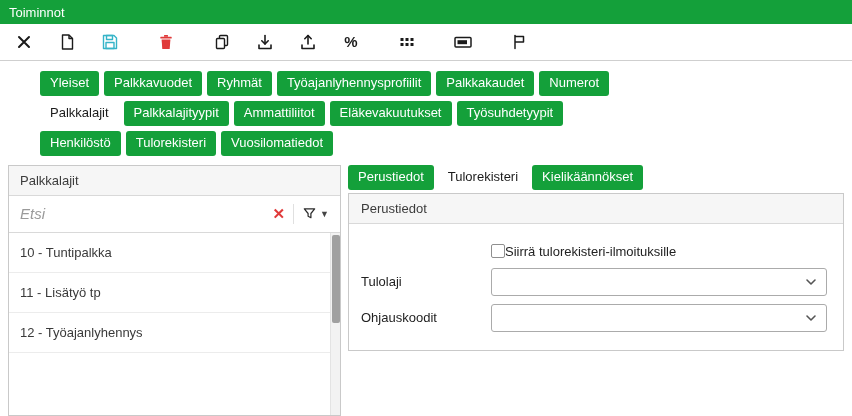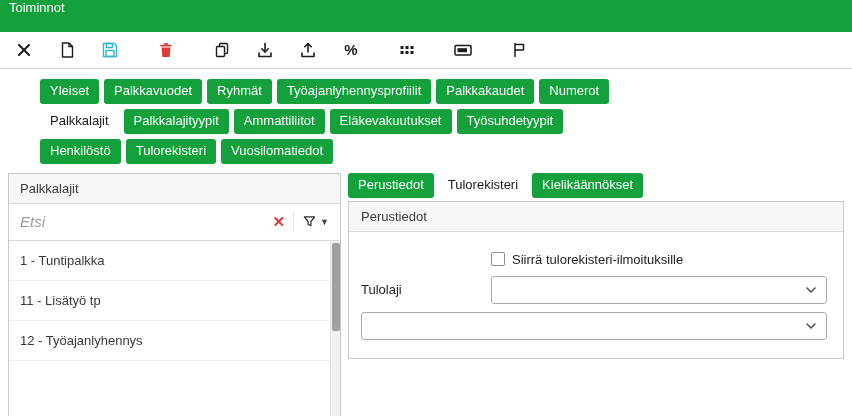--- a/index.html
+++ b/index.html
@@ -4,21 +4,21 @@
 <style>
   * { margin:0; padding:0; box-sizing:border-box; }
   html,body { width:852px; height:416px; overflow:hidden; }
   body {
     font-family:"Liberation Sans","DejaVu Sans",sans-serif;
     font-size:13px; color:#333; background:#fff; position:relative;
   }
   :root{ --green:#14a03a; --red:#e03a3a; --teal:#35b4c8; }
 
   
-  .titlebar{ height:32px; background:var(--green); color:#fff; display:flex; align-items:flex-start;
+  .titlebar{ height:24px; background:var(--green); color:#fff; display:flex; align-items:center;
     padding:0 9px; font-size:13px; }
 
   
   .toolbar{ height:37px; display:flex; align-items:center; gap:21px; padding:0 13px;
     border-bottom:1px solid #cfcfcf; background:#fff; }
   .tbtn{ width:22px; height:24px; background:none; border:none; padding:0; cursor:pointer;
     display:flex; align-items:center; justify-content:center; color:#1b1b1b; }
   .tbtn svg{ display:block; }
   .tbtn.save-color{ color:var(--teal); }
   .tbtn.delete-color{ color:var(--red); }
@@ -55,21 +55,21 @@
     border-left:1px solid #e3e3e3; cursor:pointer; }
   .scroll-thumb{ position:absolute; top:2px; left:1px; width:8px; height:88px; background:#a0a0a0;
     border-radius:2px; cursor:grab; }
 
   
   .right-area{ flex:1; margin-left:7px; }
   .right-tabs{ display:flex; gap:4px; margin-bottom:3px; }
   .section-box{ border:1px solid #c9c9c9; background:#fff; }
   .section-header{ padding:7px 12px; background:#f6f6f6; border-bottom:1px solid #d9d9d9; color:#3c3c3c; }
   .section-content{ padding:20px 16px 18px 12px; }
-  .checkbox-row{ margin-left:130px; display:flex; align-items:center; gap:7px; color:#222;
+  .checkbox-row{ margin-left:130px; display:flex; align-items:center; color:#222;
     margin-bottom:9px; cursor:pointer; }
   .checkbox{ width:14px; height:14px; min-width:14px; border:1px solid #8f8f8f; border-radius:2px;
     background:#fff; display:inline-block; }
   .field-row{ display:flex; align-items:center; margin-bottom:7px;margin-top:8px; }
   .field-row:last-child{ margin-bottom:0; }
   .field-label{ width:130px; min-width:130px; color:#222; }
   .select-control{ flex:1; height:28px; border:1px solid #ababab; border-radius:3px; background:#fff;
     display:flex; align-items:center; padding:0 8px; cursor:pointer; }
   .select-value{ flex:1; color:#333; }
   .select-control svg{ display:block; color:#555; }
@@ -188,21 +188,21 @@
       <button class="clear-btn">✕</button>
       <span class="vdiv"></span>
       <button class="filter-btn">
         <svg width="15" height="15" viewBox="0 0 16 16" fill="none" stroke="currentColor" stroke-width="1.3" stroke-linejoin="round">
             <path d="M2.5 3 H13.5 L9.5 8 V12.5 L6.5 11 V8 Z"></path>
           </svg>
         <span class="caret">▼</span>
       </button>
     </div>
     <div class="list">
-      <div class="list-item">1 - Tuntipalkka</div>
+      <div class="list-item">10 - Tuntipalkka</div>
       <div class="list-item">11 - Lisätyö tp</div>
       <div class="list-item">12 - Työajanlyhennys</div>
       <div class="scrollbar">
         <div class="scroll-thumb"></div>
       </div>
     </div>
   </div>
 
   <div class="right-area">
     <div class="right-tabs">
@@ -220,20 +220,21 @@
         <div class="field-row">
           <span class="field-label">Tulolaji</span>
           <div class="select-control">
             <span class="select-value"></span>
             <svg width="14" height="14" viewBox="0 0 14 14" fill="none" stroke="currentColor" stroke-width="1.6" stroke-linecap="round" stroke-linejoin="round">
                 <path d="M3 5 L7 9 L11 5"></path>
               </svg>
           </div>
         </div>
         <div class="field-row">
+          <span class="field-label">Ohjauskoodit</span>
           <div class="select-control">
             <span class="select-value"></span>
             <svg width="14" height="14" viewBox="0 0 14 14" fill="none" stroke="currentColor" stroke-width="1.6" stroke-linecap="round" stroke-linejoin="round">
                 <path d="M3 5 L7 9 L11 5"></path>
               </svg>
           </div>
         </div>
       </div>
     </div>
   </div>

